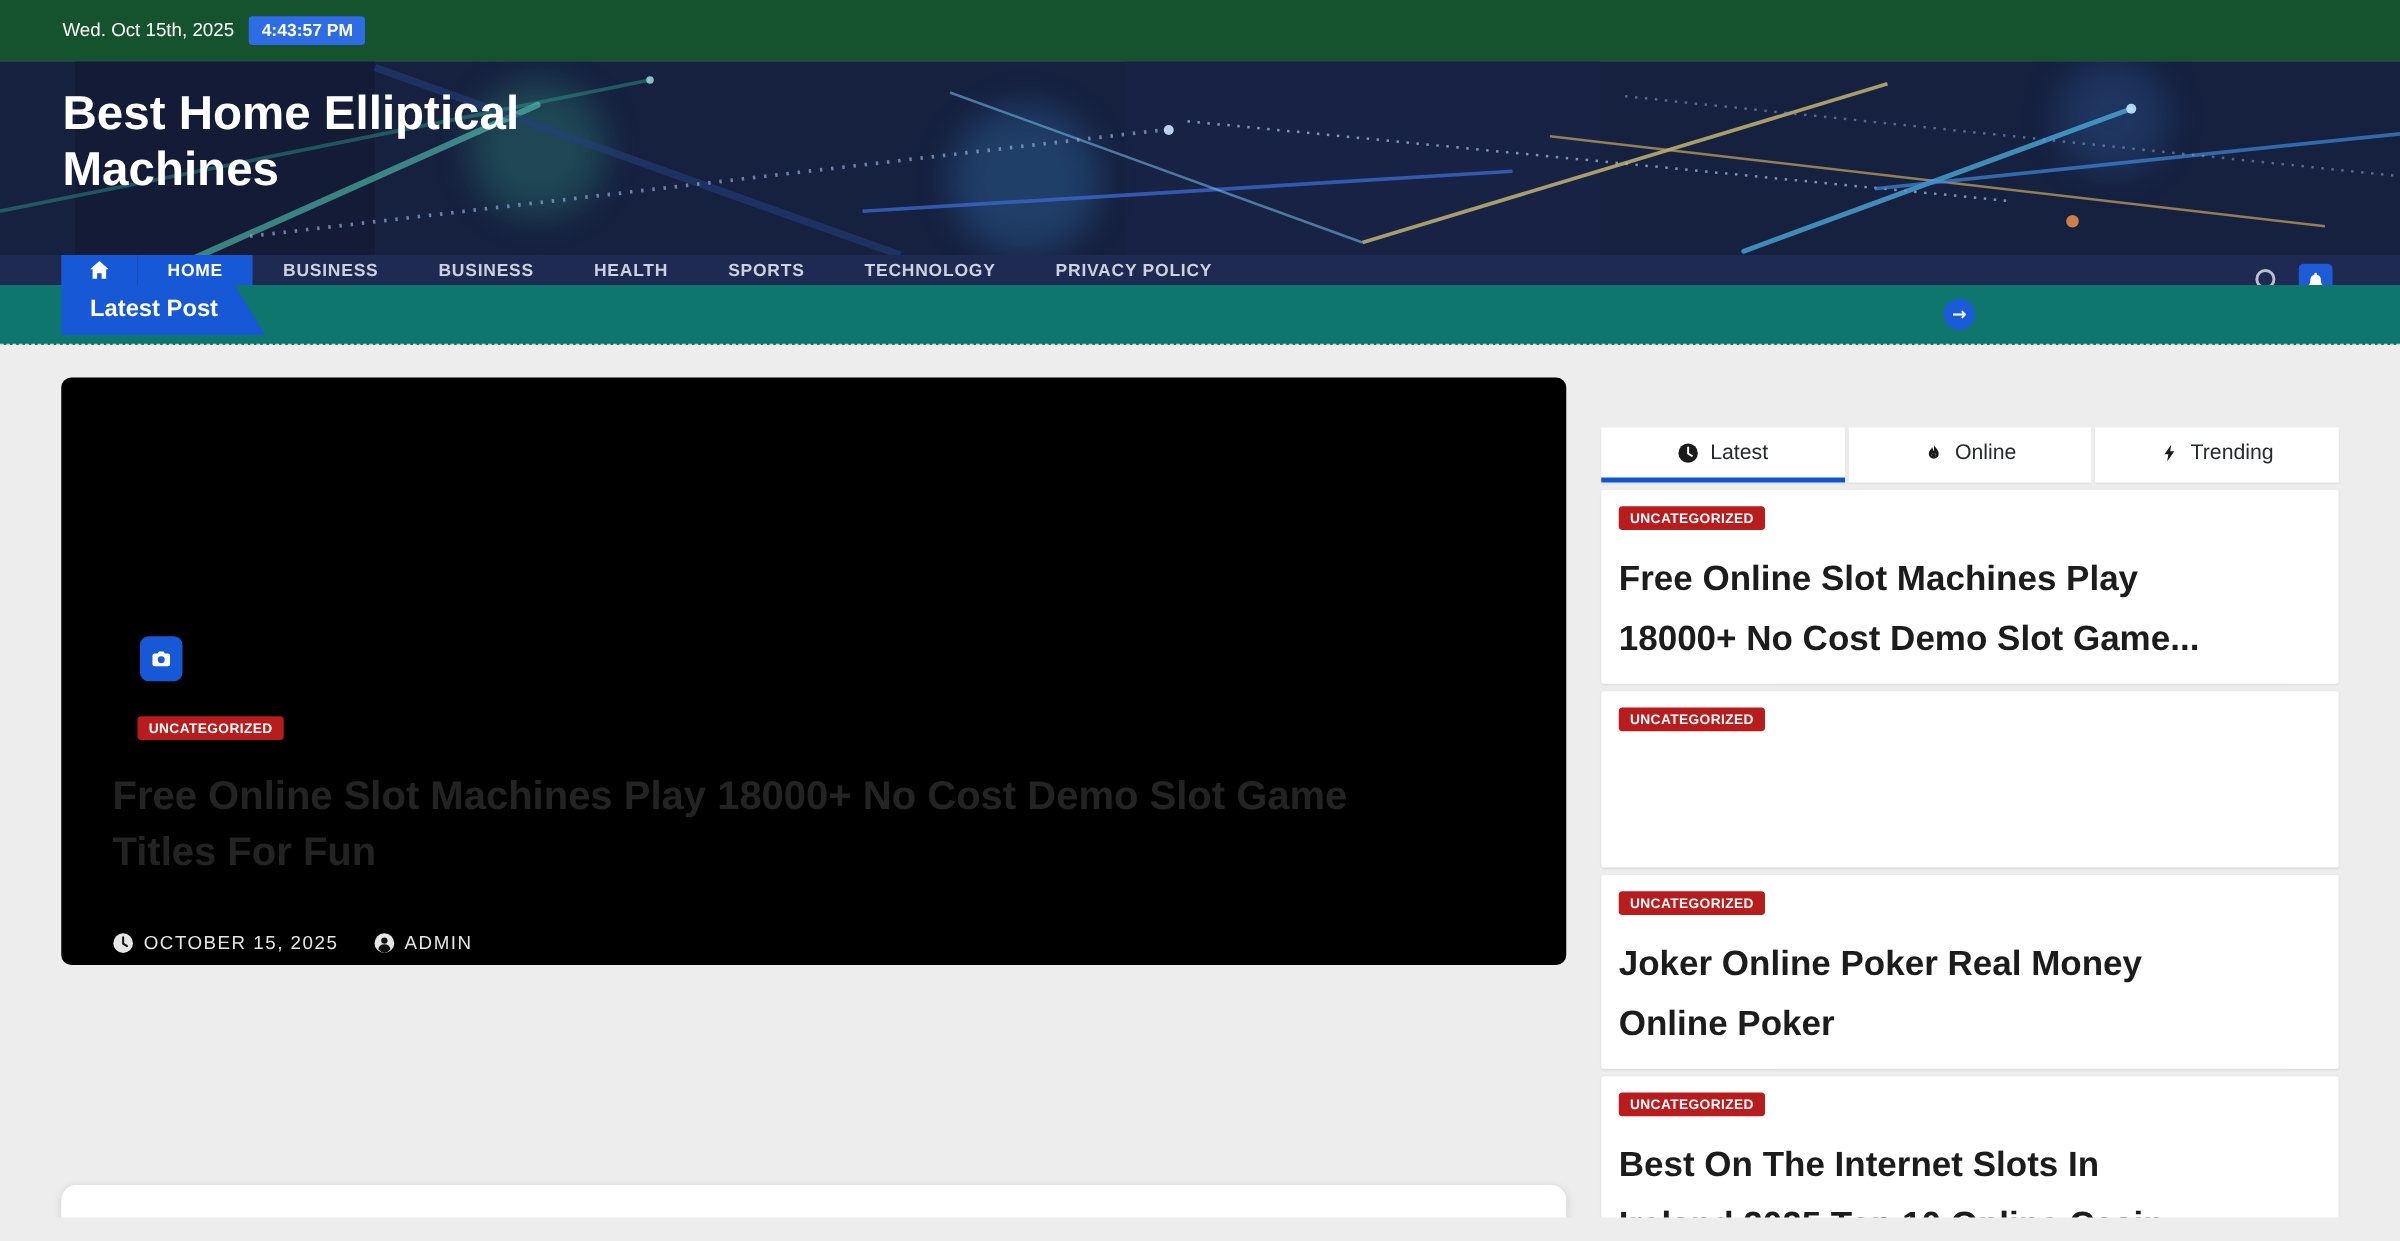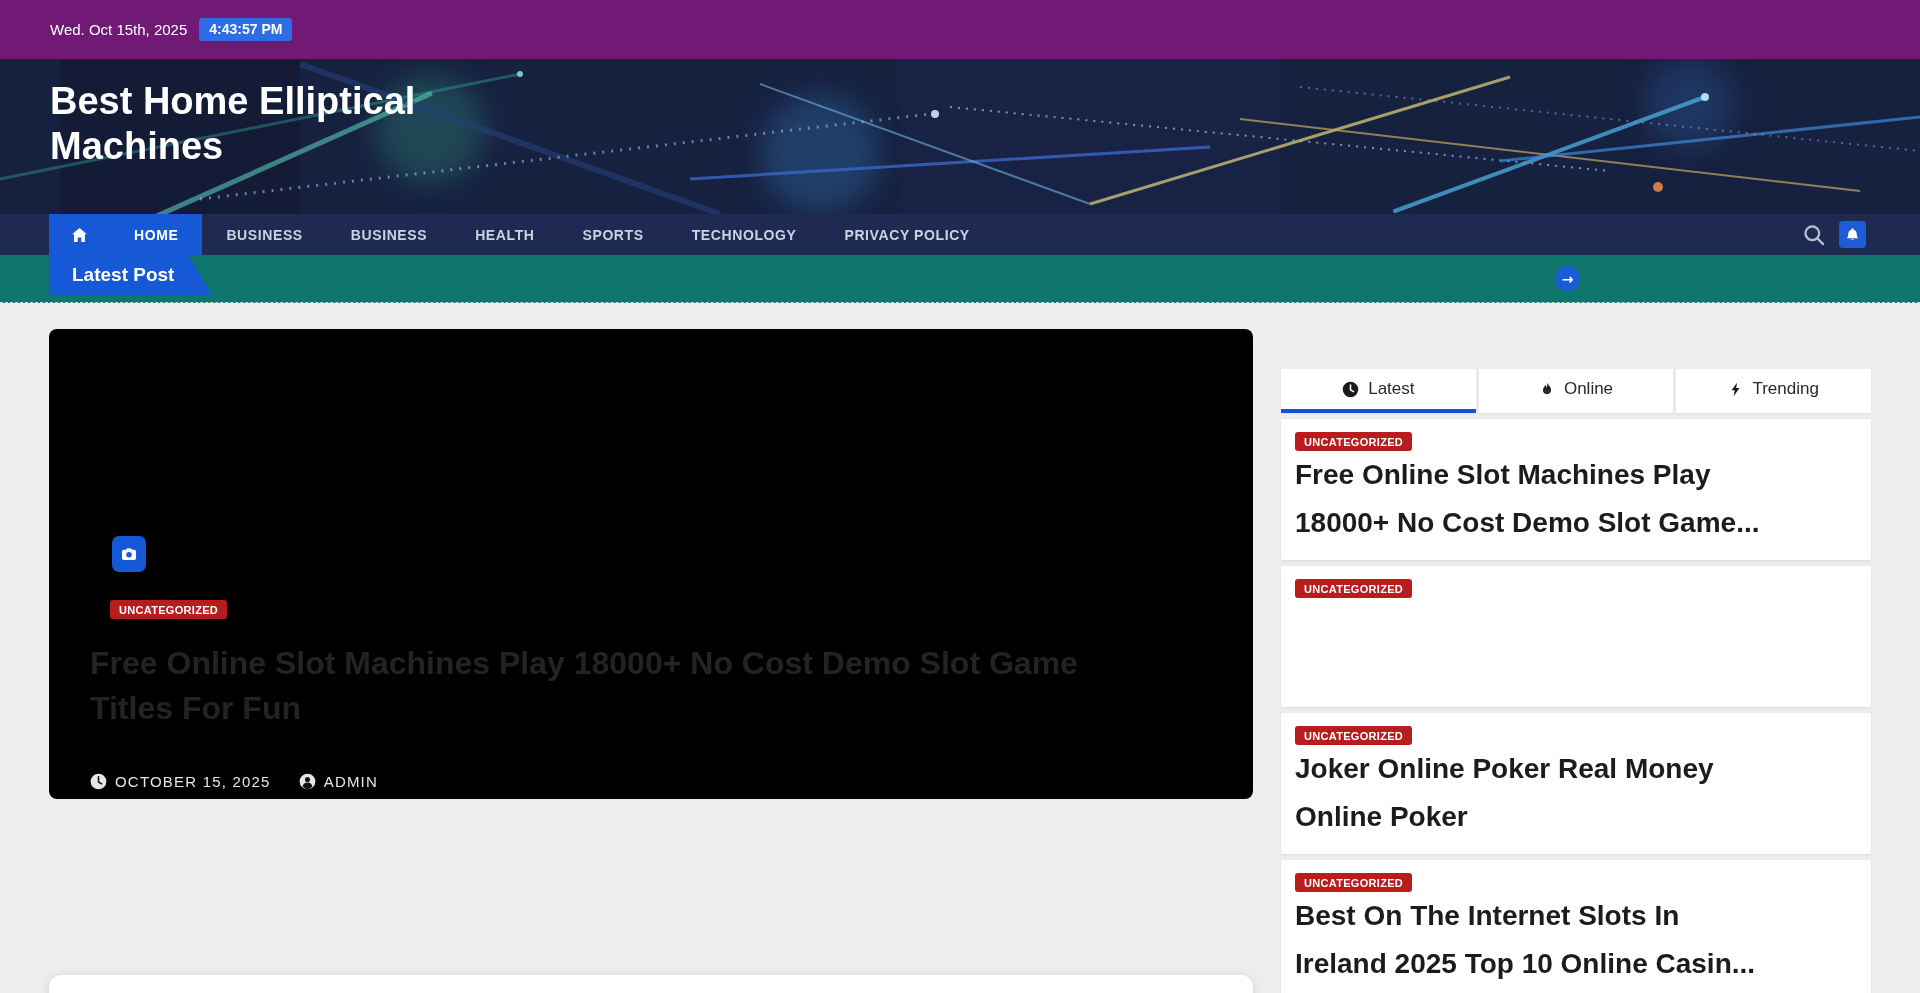--- a/index.html
+++ b/index.html
@@ -1,32 +1,32 @@
 <!DOCTYPE html>
 <html><head>
 <meta charset="utf-8">
 <style>
   * { margin:0; padding:0; box-sizing:border-box; }
   html,body { width:1920px; height:993px; overflow:hidden; background:#ededed;
               font-family:"Liberation Sans", sans-serif; }
 
   
-  .topbar { height:59px; background:#701a75; display:flex; align-items:center; padding-left:50px; }
+  .topbar { height:49px; background:#14532d; display:flex; align-items:center; padding-left:50px; }
   .topbar-date { color:#fff; font-size:15px; }
   .time-badge { margin-left:12px; background:#2e6ce6; color:#fff; font-size:14px; font-weight:700;
                 padding:3px 10px 4px; border-radius:3px; }
 
   
   .banner { height:155px; position:relative; background:#16203f; overflow:hidden; }
   .banner svg.bg { position:absolute; inset:0; width:100%; height:100%; }
   .site-title { position:absolute; left:50px; top:20px; width:480px; color:#fff;
                 font-size:38px; line-height:45px; font-weight:700; white-space:pre-line; }
 
   
-  .navbar { height:41px; background:#1e2a52; display:flex; align-items:stretch; position:relative; padding-left:49px; }
+  .navbar { height:24px; background:#1e2a52; display:flex; align-items:stretch; position:relative; padding-left:49px; }
   .nav-homeicon { width:61px; background:#1658d6; display:flex; align-items:center; justify-content:center; cursor:pointer; }
   .nav-item { display:flex; align-items:center; padding:0 24px; color:#ccd2de; font-size:14px;
               font-weight:700; letter-spacing:.6px; cursor:pointer; }
   .nav-item.active { background:#1658d6; color:#fff; }
   .nav-right { position:absolute; right:54px; top:0; height:41px; display:flex; align-items:center; gap:14px; }
   .searchbtn { display:flex; align-items:center; cursor:pointer; }
   .bellbtn { width:27px; height:27px; background:#1d5cd6; border-radius:4px; display:flex;
              align-items:center; justify-content:center; cursor:pointer; }
 
   
@@ -61,21 +61,21 @@
 
   
   .sidebar { position:absolute; left:1281px; top:25px; width:590px; }
   .tabs { display:flex; gap:3px; }
   .tab { flex:1; height:44px; background:#fff; display:flex; align-items:center; justify-content:center;
          gap:9px; font-size:17px; color:#26292d; border-bottom:4px solid transparent; cursor:pointer;
          box-shadow:0 1px 2px rgba(0,0,0,.06);margin-top:41px; }
   .tab.active { border-bottom:4px solid #1254cf; }
   .scard { background:#fff; border-radius:2px; margin-top:6px; min-height:141px; padding:13px 14px 12px;
            box-shadow:0 1px 2px rgba(0,0,0,.08); }
-  .scard-title { margin-top:0; font-size:28px; line-height:48px; font-weight:700; color:#1c1c1c;
+  .scard-title { margin-top:15px; font-size:28px; line-height:48px; font-weight:700; color:#1c1c1c;
            white-space:pre-line; cursor:pointer; }
   .blogroll-card { position:relative; background:#fff; border-radius:2px; margin-top:13px; height:60px;
            box-shadow:0 1px 2px rgba(0,0,0,.08); }
   .blogroll-flag { position:absolute; left:2px; top:1px; height:44px; background:#1658d6; color:#fff;
            font-size:20px; font-weight:700; display:flex; align-items:center; padding:10px 12px 0 22px; }
   .blogroll-flag::after { content:""; position:absolute; left:100%; top:0; width:0; height:0;
            border-bottom:44px solid #1658d6; border-right:26px solid transparent; }
 </style>
 </head>
 <body>

